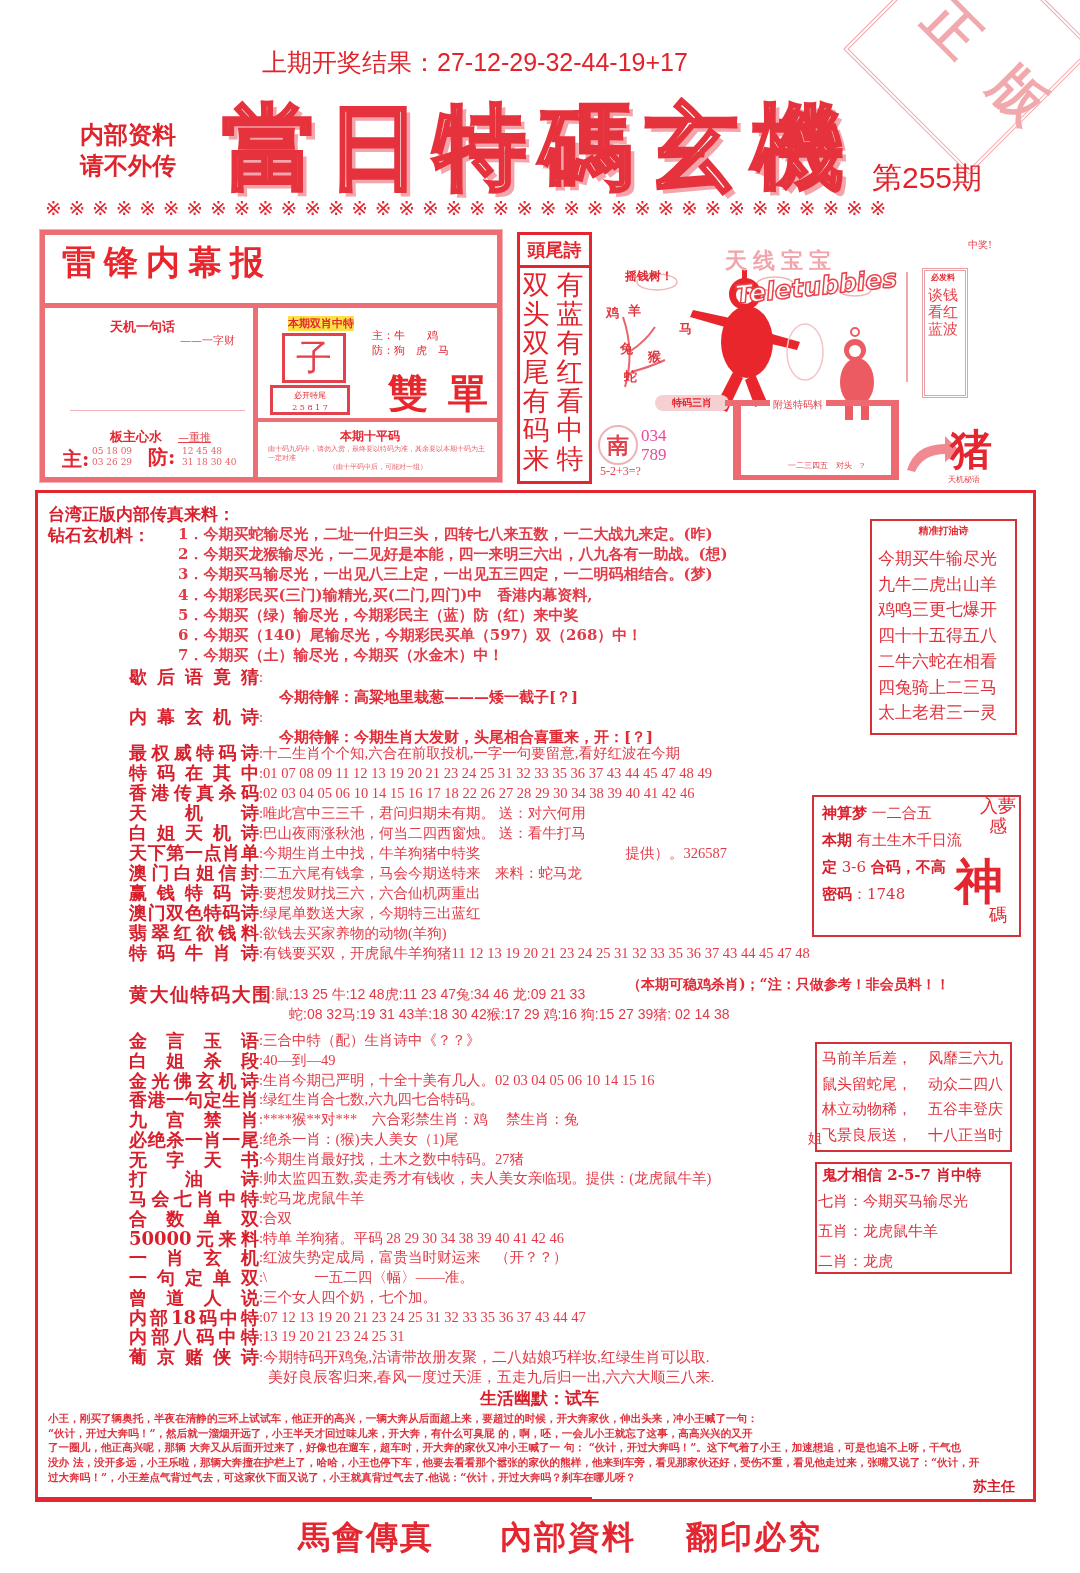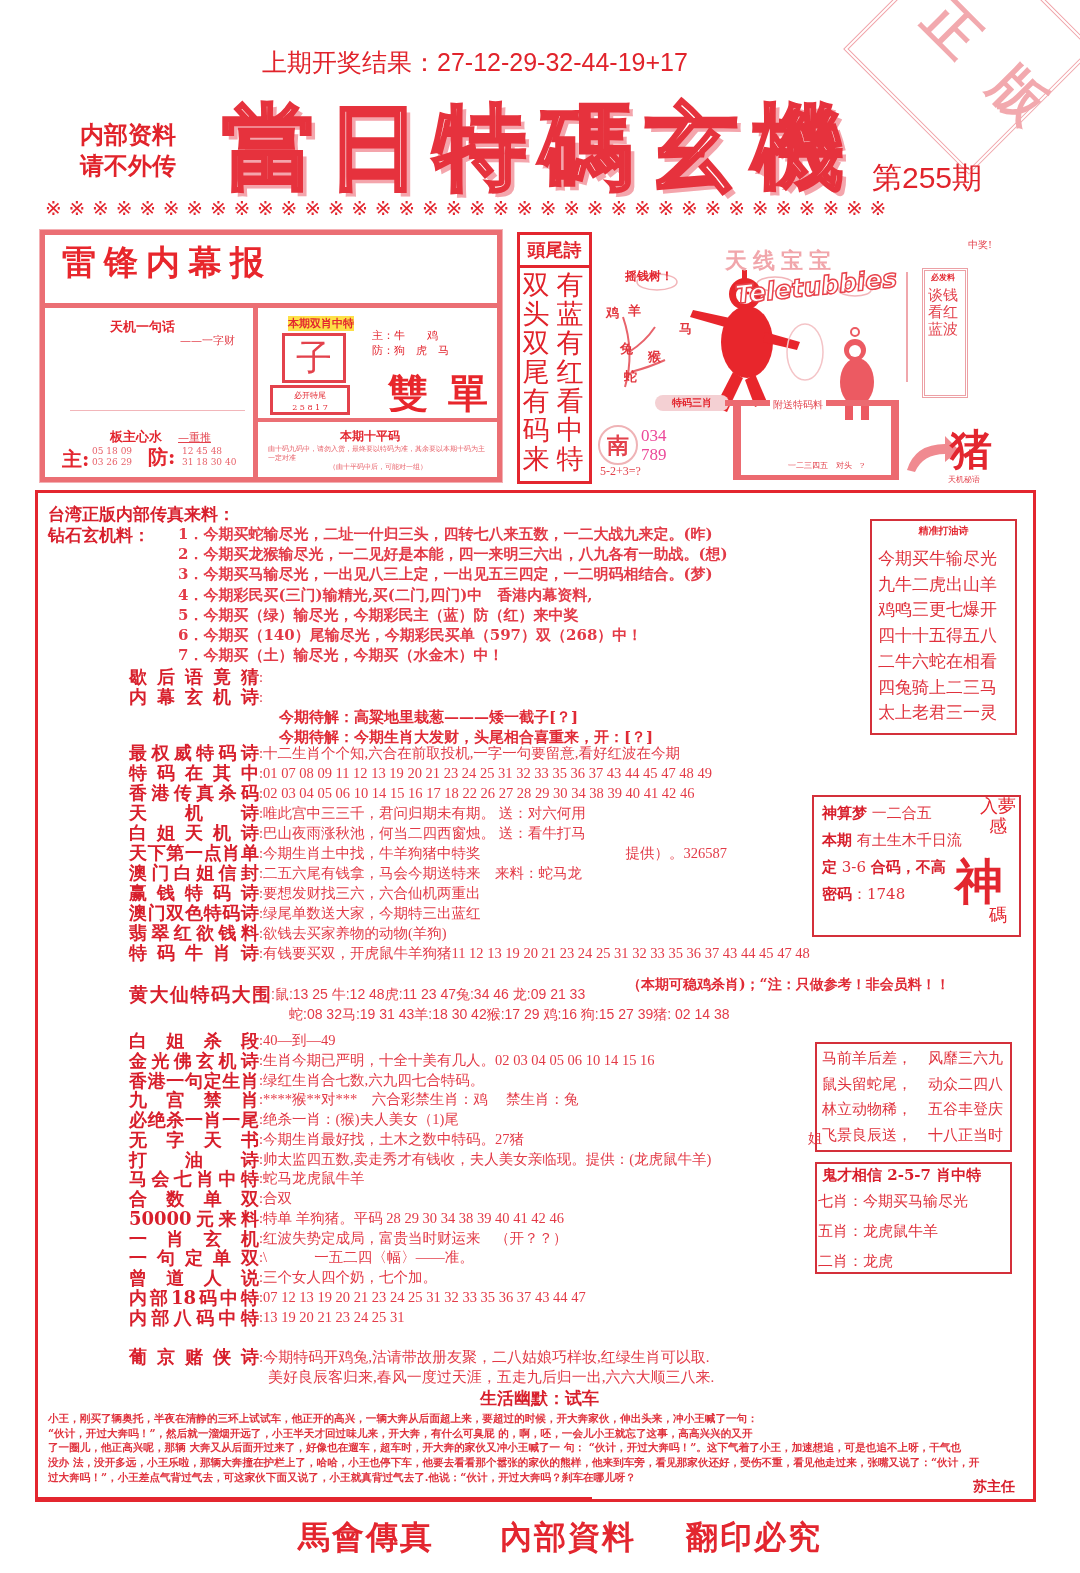--- a/index.html
+++ b/index.html
@@ -240,25 +240,25 @@
     <div>5．今期买（绿）输尽光，今期彩民主（蓝）防（红）来中奖</div>
     <div>6．今期买（140）尾输尽光，今期彩民买单（597）双（268）中！</div>
     <div>7．今期买（土）输尽光，今期买（水金木）中！</div>
   </div>
 
 <div class="abs grp" style="top:667px">
 
     <div class="row">
       <span class="lbl">歇后语竟猜</span><span class="txt">:</span>
     </div>
+    <div class="row sub">今期待解：高粱地里栽葱———矮一截子[？]</div>
+
     <div class="row">
       <span class="lbl">内幕玄机诗</span><span class="txt">:</span>
     </div>
-
-    <div class="row sub">今期待解：高粱地里栽葱———矮一截子[？]</div>
     <div class="row sub">今期待解：今期生肖大发财，头尾相合喜重来，开：[？]</div>
   </div>
 
 <div class="abs grp" style="top:743px">
 
     <div class="row">
       <span class="lbl">最权威特码诗</span><span class="txt">:十二生肖个个知,六合在前取投机,一字一句要留意,看好红波在今期</span>
     </div>
 
     <div class="row">
@@ -307,20 +307,23 @@
     <span class="lbl hdx-lbl">黄大仙特码大围</span><span class="txt hdx-txt">:鼠:13 25 牛:12 48虎:11 23 47兔:34 46 龙:09 21 33</span>
   </div>
   <div class="row" style="padding-left:160px">
     <span class="txt hdx-txt">蛇:08 32马:19 31 43羊:18 30 42猴:17 29 鸡:16 狗:15 27 39猪: 02 14 38</span>
   </div>
 </div>
 <div class="abs hdx-note">（本期可稳鸡杀肖)；“注：只做参考！非会员料！！</div>
 
 <div class="abs grp" style="top:1031px">
 
+    <div class="row" style="height:19.75px;line-height:19.75px">
+      <span class="lbl">金言玉语</span><span class="txt">:三合中特（配）生肖诗中《？？》</span>
+    </div>
 
     <div class="row" style="height:19.75px;line-height:19.75px">
       <span class="lbl">白姐杀段</span><span class="txt">:40—到—49</span>
     </div>
 
     <div class="row" style="height:19.75px;line-height:19.75px">
       <span class="lbl">金光佛玄机诗</span><span class="txt">:生肖今期已严明，十全十美有几人。02 03 04 05 06 10 14 15 16</span>
     </div>
 
     <div class="row" style="height:19.75px;line-height:19.75px">

